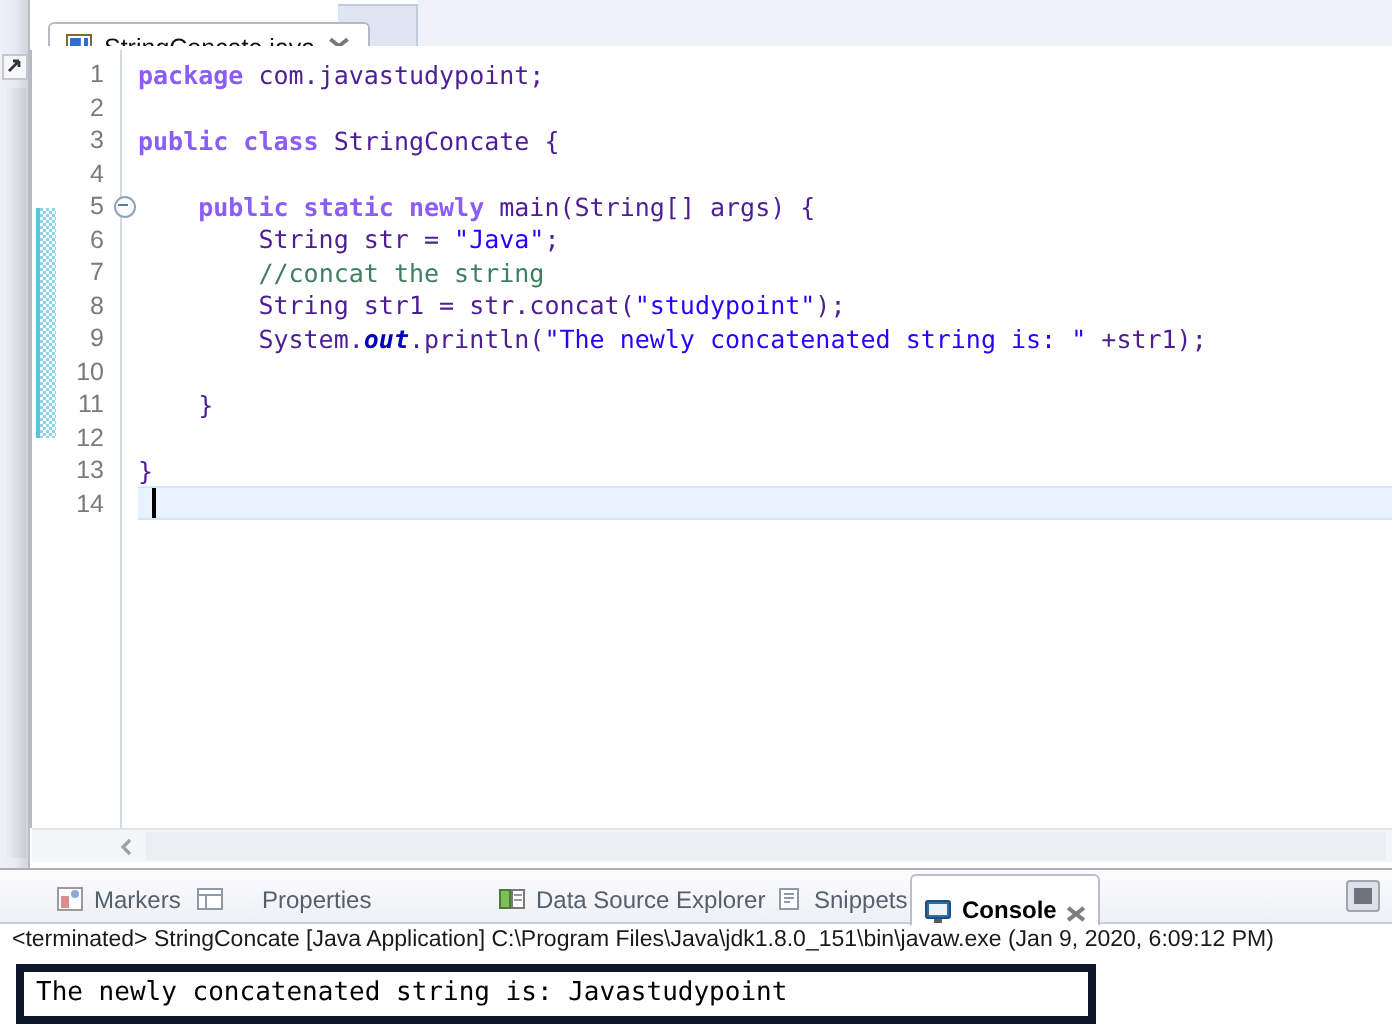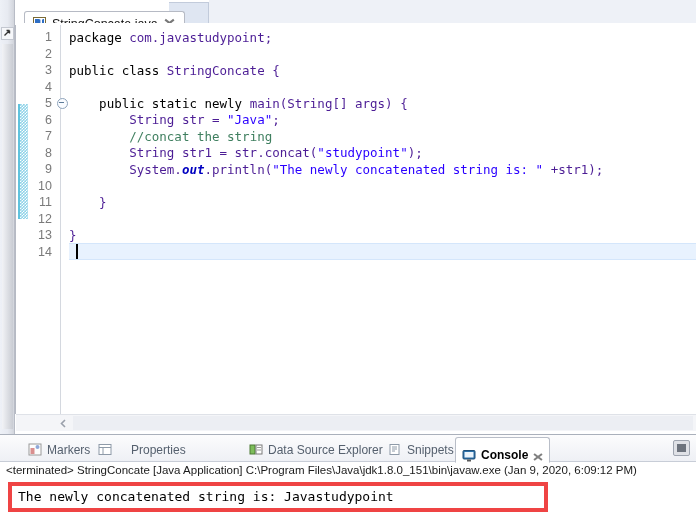--- a/index.html
+++ b/index.html
@@ -214,21 +214,21 @@
     border-bottom: 1px solid #d4e6fb;
   }
   #caret {
     position: absolute;
     left: 60px;
     width: 1.5px;
     height: 15px;
     background: #000000;
   }
 
-  .kw   { color: #000000; font-weight: normal; margin-top: 16px; }
+  .kw   { color: #8b5cf6; font-weight: bold; margin-top: 16px; }
   .str  { color: #2a00ff; }
   .cmt  { color: #3f7f5f; }
   .fld  { color: #0000c0; font-style: italic; font-weight: bold; }
 
   
   #editor-hscroll {
     position: absolute;
     left: 16px; top: 414px;
     width: 680px; height: 17px;
     background: #f4f5f8;
@@ -313,21 +313,21 @@
     color: #1a1a1a;
     white-space: nowrap;
     overflow: hidden;
     line-height: 17px;
     font-family: "Liberation Sans", sans-serif;
   }
   #console-output-box {
     position: absolute;
     left: 8px; top: 482px;
     width: 540px; height: 30px;
-    border: 4px solid #ef4444;
+    border: 4px solid #0f172a;
     background: #ffffff;
   }
   #console-output-text {
     position: absolute;
     left: 6px; top: 3px;
     font-family: "DejaVu Sans Mono", monospace;
     font-size: 13px;
     color: #000000;
     white-space: pre;
   }

